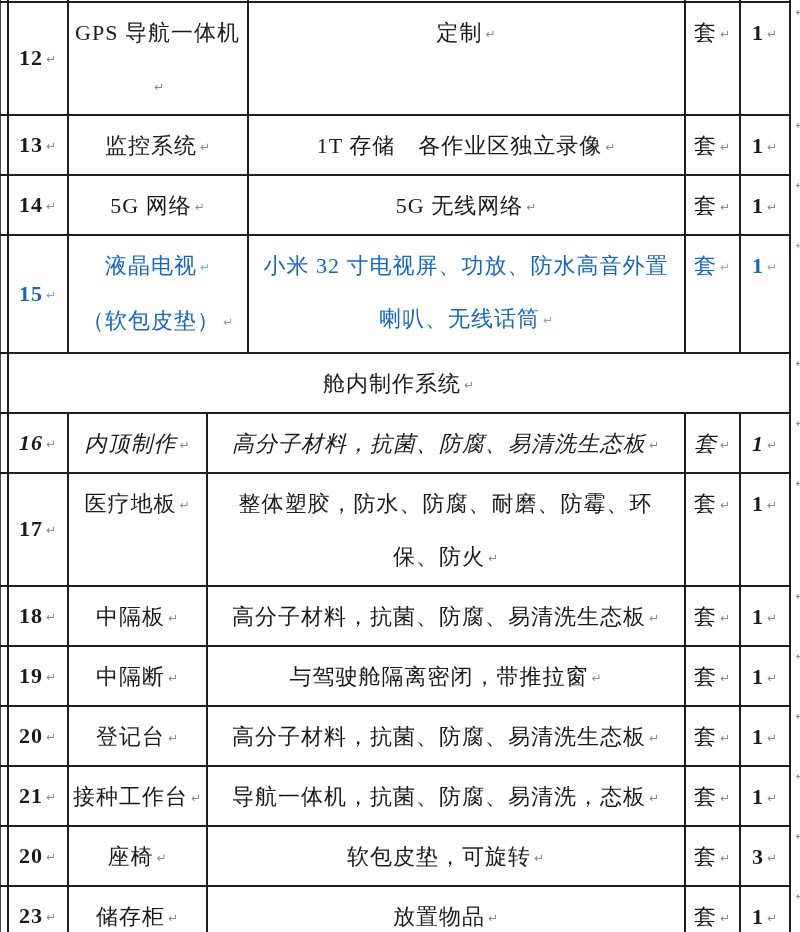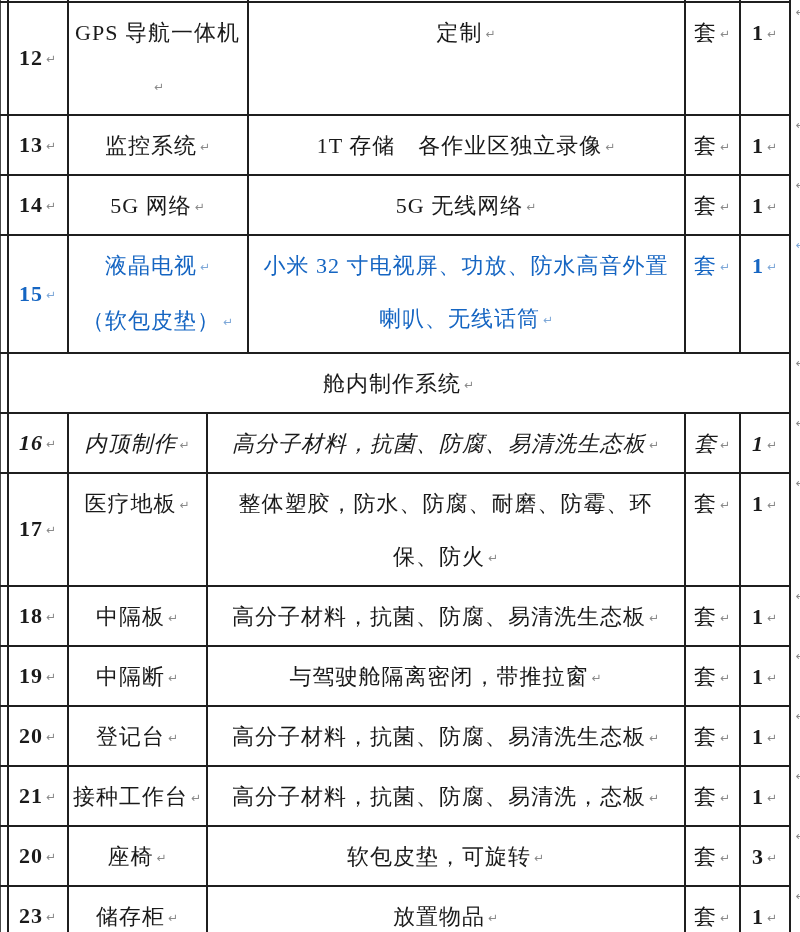--- a/index.html
+++ b/index.html
@@ -190,21 +190,21 @@
     <td><span><span class="wrap">高分子材料，抗菌、防腐、易清洗生态板</span><span class="pm">↵</span></span></td>
     <td><span><span class="line"><span>套</span><span class="pm">↵</span></span></span></td>
     <td class="qty"><span><span class="line"><span>1</span><span class="pm">↵</span></span></span></td>
     <td class="markcol"><span class="pm">↵</span></td>
   </tr>
 
   <tr class="r21">
     <td class="stub"></td>
     <td class="num"><span><span class="line"><span>21</span><span class="pm">↵</span></span></span></td>
     <td><span><span class="line"><span>接种工作台</span><span class="pm">↵</span></span></span></td>
-    <td><span><span class="wrap">高分子材料，抗菌、防腐、易清洗，态板</span><span class="pm">↵</span></span></td>
+    <td><span><span class="wrap">导航一体机，抗菌、防腐、易清洗，态板</span><span class="pm">↵</span></span></td>
     <td><span><span class="line"><span>套</span><span class="pm">↵</span></span></span></td>
     <td class="qty"><span><span class="line"><span>1</span><span class="pm">↵</span></span></span></td>
     <td class="markcol"><span class="pm">↵</span></td>
   </tr>
 
   <tr class="r22">
     <td class="stub"></td>
     <td class="num"><span><span class="line"><span>20</span><span class="pm">↵</span></span></span></td>
     <td><span><span class="line"><span>座椅</span><span class="pm">↵</span></span></span></td>
     <td><span><span class="wrap">软包皮垫，可旋转</span><span class="pm">↵</span></span></td>

